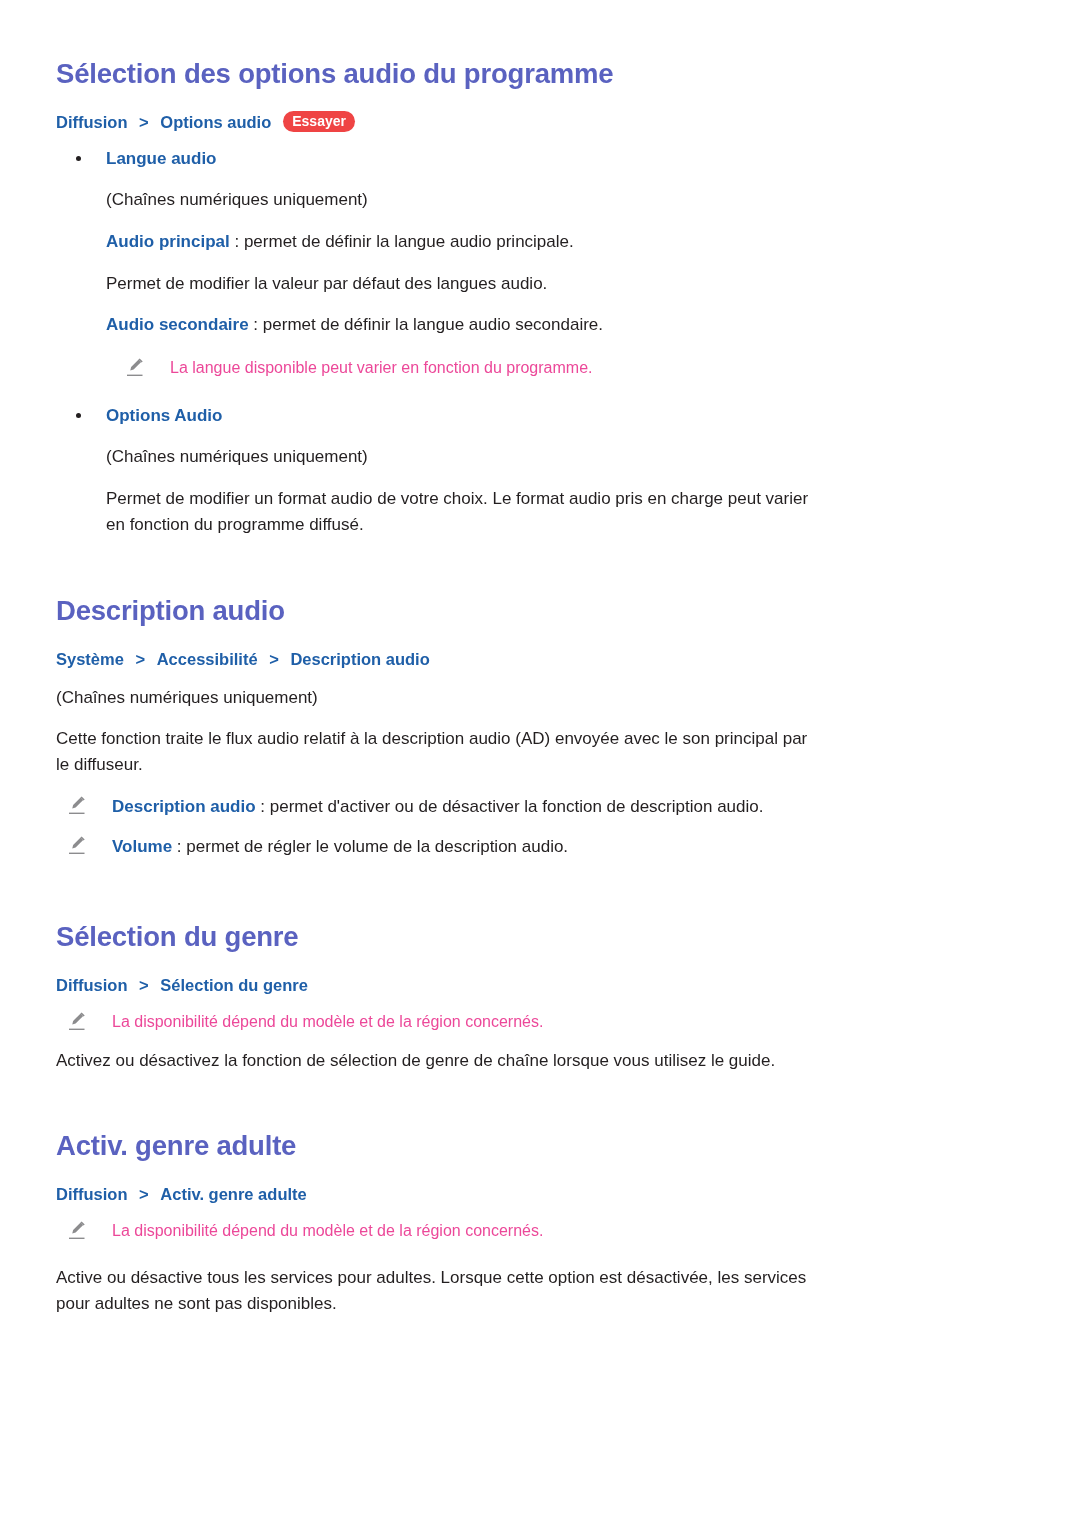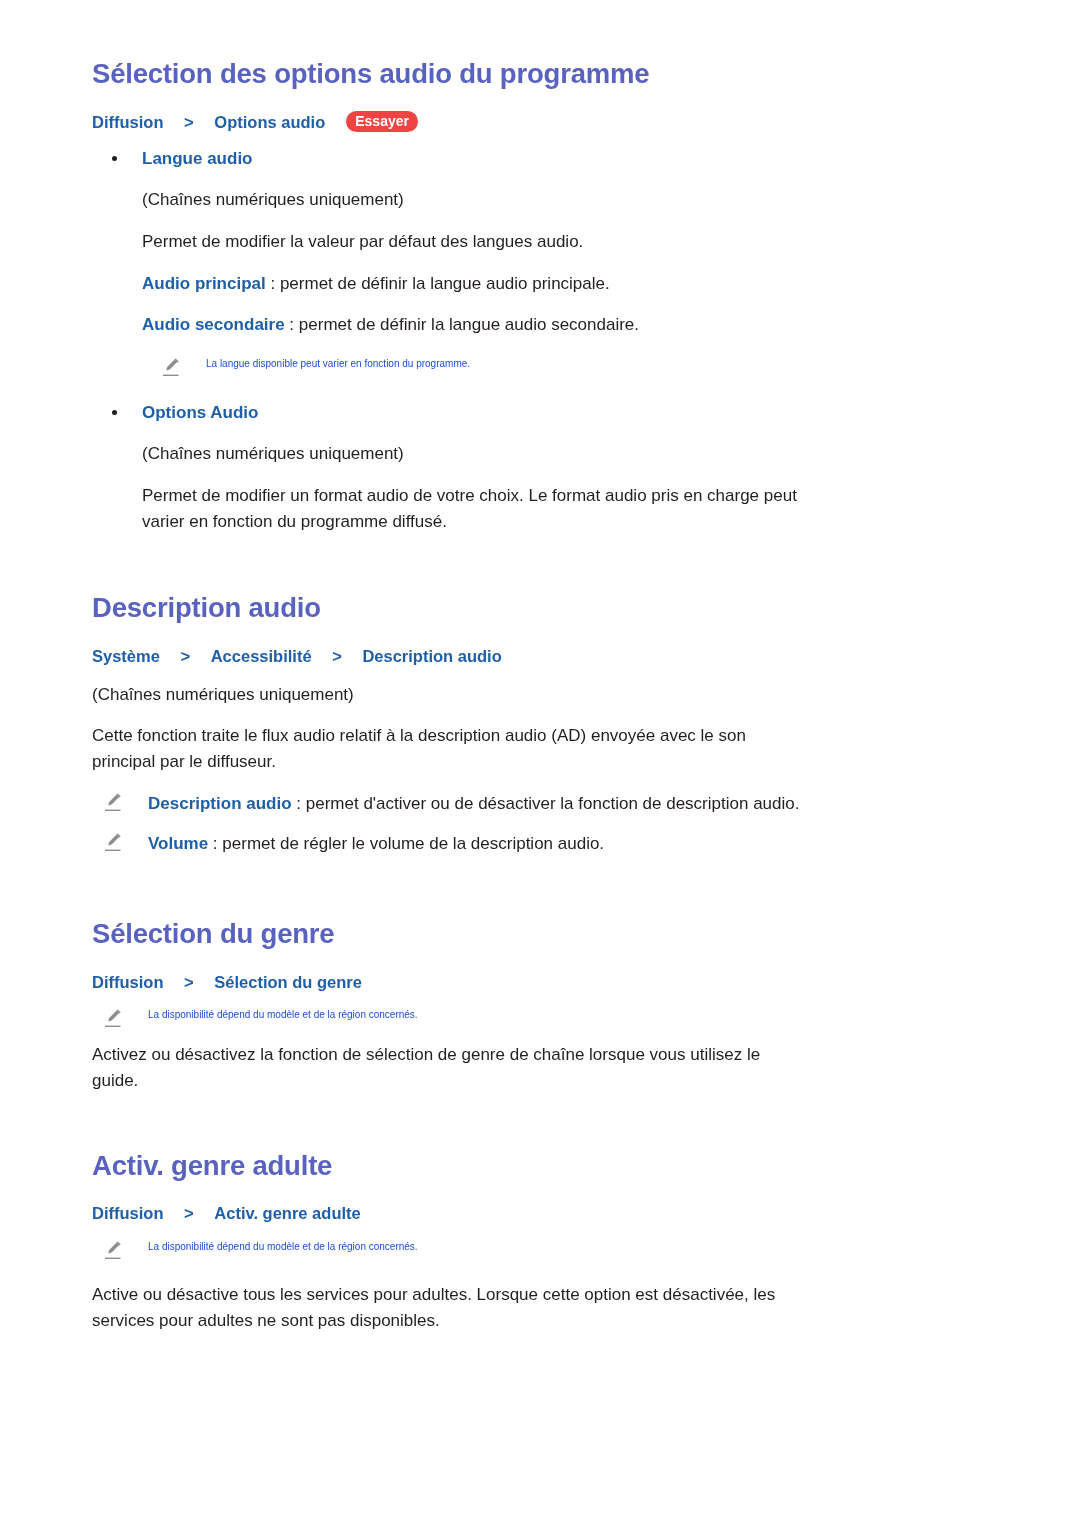--- a/index.html
+++ b/index.html
@@ -12,21 +12,21 @@
     min-height: 1527px;
     font-family: "Liberation Sans", "DejaVu Sans", sans-serif;
     color: #231f20;
     -webkit-font-smoothing: antialiased;
   }
   .page {
     position: relative;
     width: 873px;
     min-height: 1527px;
     box-sizing: border-box;
-    padding: 58px 62px 40px 92px;
+    padding: 58px 62px 40px 56px;
   }
 
   
   h1.section-title {
     font-size: 27.5px;
     font-weight: bold;
     color: #5a62c0;
     margin: 0 0 22px 0;
     letter-spacing: -0.2px;
     line-height: 1.15;
@@ -38,21 +38,21 @@
   
   .breadcrumb {
     font-size: 16.5px;
     font-weight: bold;
     color: #1f5fa8;
     margin: 0 0 14px 0;
     line-height: 1.3;
     display: flex;
     align-items: center;
     flex-wrap: wrap;
-    gap: 16px;
+    gap: 7px;
   }
   .breadcrumb .crumb { white-space: pre; }
   .breadcrumb .sep {
     white-space: pre;
     color: #1f5fa8;
   }
   .try-badge {
     display: inline-block;
     background: #ef4444;
     color: #ffffff;
@@ -123,23 +123,23 @@
   .note:last-child { margin-bottom: 0; }
   .note-icon {
     flex: 0 0 auto;
     width: 18px;
     height: 19px;
     margin-right: 26px;
     margin-top: 2px;
   }
   .note-icon svg { display: block; }
   .note-text {
-    font-size: 10px;
+    font-size: 16px;
     line-height: 1.5;
-    color: #1d4ed8;
+    color: #ec4899;
     max-width: 860px;
   }
   .note-text.large {
     font-size: 17px;
     color: #231f20;
   }
   .note.flush { padding-left: 12px; }
   .note.bullet-level { padding-left: 20px; }
 </style>
 </head>
@@ -156,22 +156,22 @@
       <span class="crumb">Options audio</span>
       <span class="try-badge">Essayer</span>
     </div>
 
     <ul class="bullets">
       <li>
         <span class="bullet-dot"></span>
         <div class="bullet-title">Langue audio</div>
         <div class="bullet-body">
           <p class="body-text">(Chaînes numériques uniquement)</p>
+          <p class="body-text"><span class="kw">Audio principal</span><span> : permet de définir la langue audio principale.</span></p>
           <p class="body-text">Permet de modifier la valeur par défaut des langues audio.</p>
-          <p class="body-text"><span class="kw">Audio principal</span><span> : permet de définir la langue audio principale.</span></p>
           <p class="body-text"><span class="kw">Audio secondaire</span><span> : permet de définir la langue audio secondaire.</span></p>
 
           <div class="note bullet-level" style="margin-top:18px;">
             <span class="note-icon">
               <svg width="18" height="19" viewBox="0 0 18 19" xmlns="http://www.w3.org/2000/svg">
                 <g fill="#8c8c8e">
                   <path d="M12.6 1.4l2.6 2.6-7.6 7.6-3.3 0.8 0.8-3.3z"></path>
                   <path d="M13.6 0.4l1.1 1.1 2.0 2.0-1.1 1.1-3.1-3.1z"></path>
                 </g>
                 <rect x="1" y="16.6" width="15.5" height="1.4" fill="#8c8c8e"></rect>

